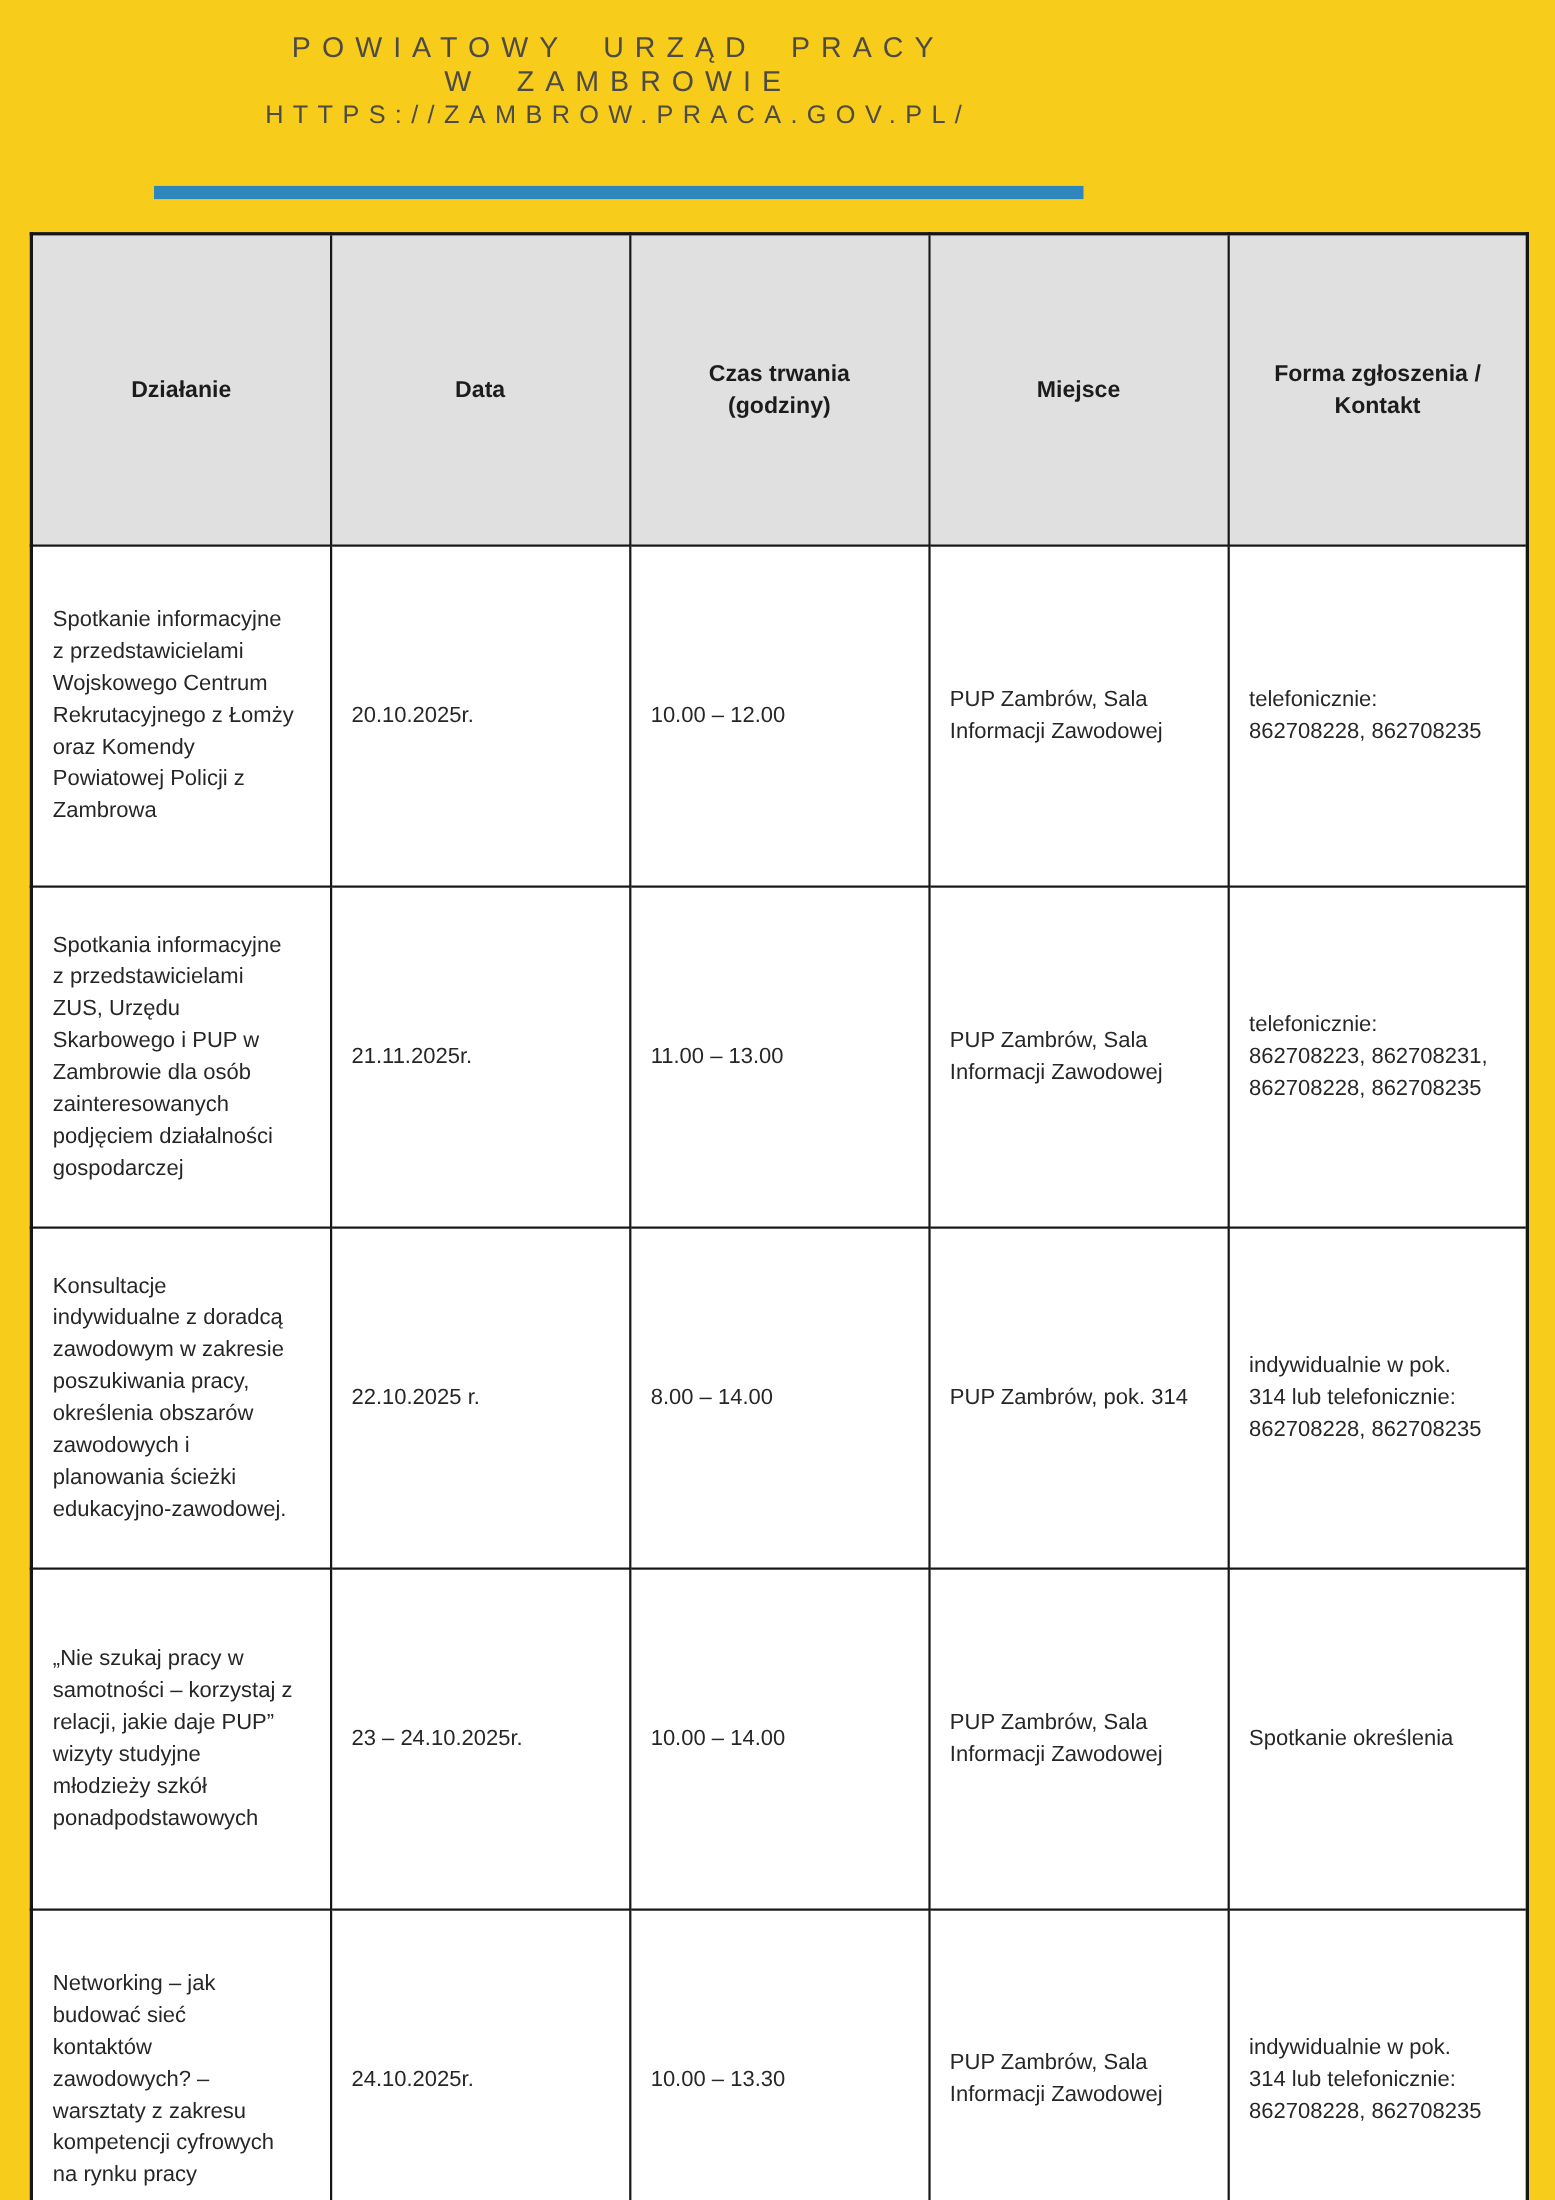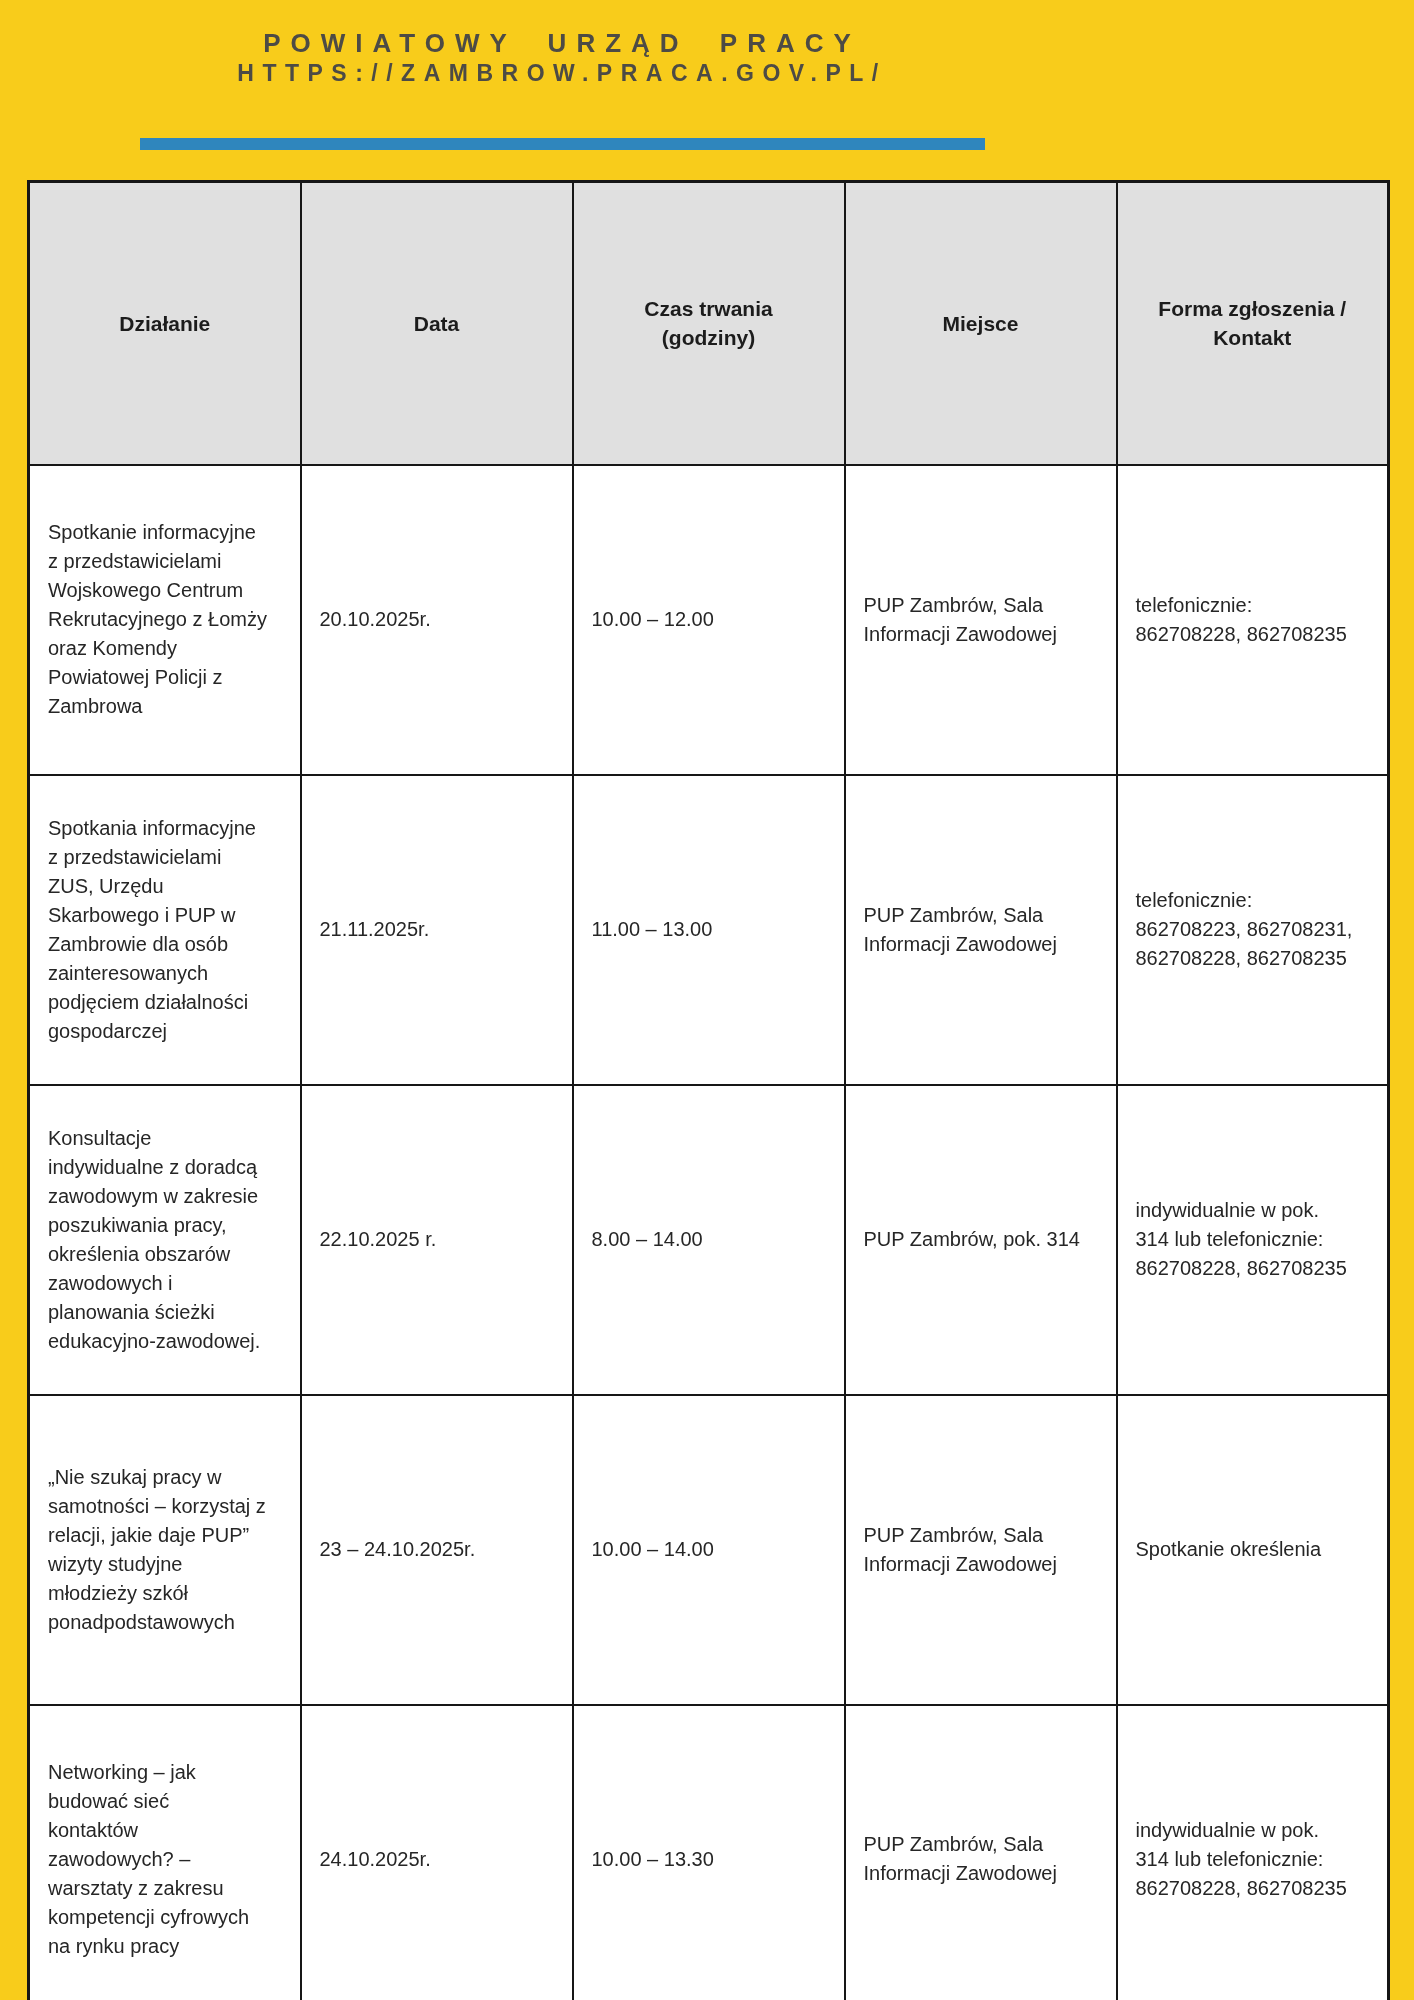--- a/index.html
+++ b/index.html
@@ -21,21 +21,21 @@
     background: var(--bg);
     font-family: "Liberation Sans", sans-serif;
     overflow: hidden;
   }
   .doc-header {
     width: 932px;
     margin-left: 96px;
     padding-top: 28px;
     text-align: center;
     color: var(--header-text);
-    font-weight: bold;
+    font-weight: normal;
   }
   .doc-header .h-big {
     font-size: 26px;
     letter-spacing: 10px;
     word-spacing: 14px;
     line-height: 31px;
   }
   .doc-header .h-small {
     font-size: 23px;
     letter-spacing: 8.5px;
@@ -81,20 +81,21 @@
     line-height: 29px;
     text-align: left;
     padding: 10px 12px 10px 18px;
   }
 </style>
 </head>
 <body>
 
 <div class="doc-header">
   <div class="h-big">POWIATOWY URZĄD PRACY</div>
+  <div class="h-big">W ZAMBROWIE</div>
   <div class="h-small">HTTPS://ZAMBROW.PRACA.GOV.PL/</div>
   <div class="accent-bar"></div>
 </div>
 
 <table class="schedule">
   <colgroup>
       <col>
       <col>
       <col>
       <col>

